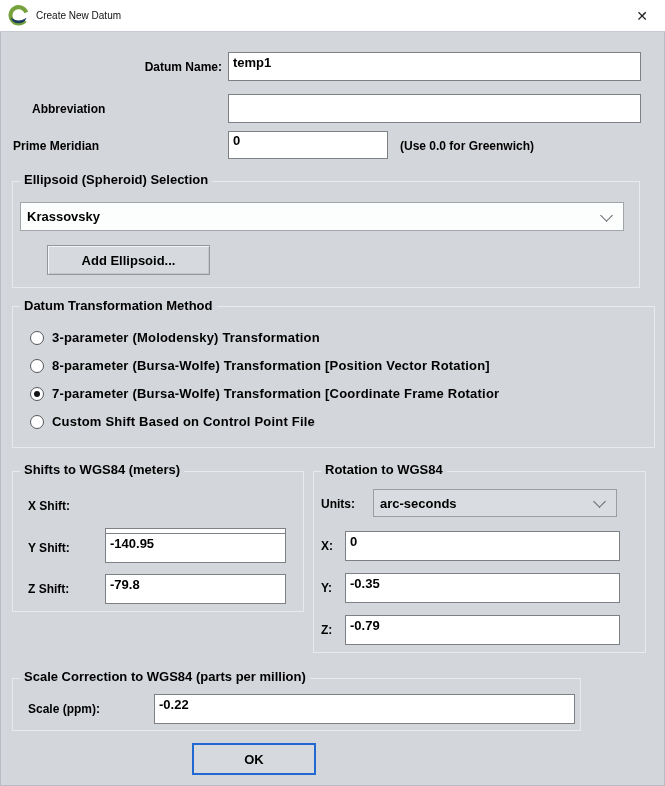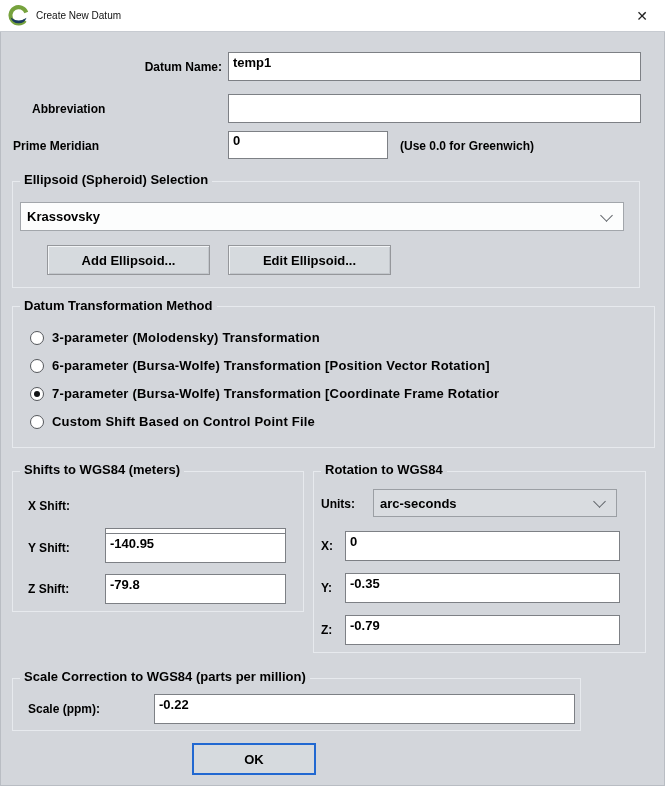--- a/index.html
+++ b/index.html
@@ -76,32 +76,31 @@
   <input class="inp" style="left: 228px; top: 131px; width: 160px; height: 28px;" value="0">
   <div class="lbl" style="left:400px;top:138px;">(Use 0.0 for Greenwich)</div>
 
   <div class="group" style="left:12px;top:181px;width:628px;height:107px;"></div>
   <div class="group-label" style="left:20px;top:172px;">Ellipsoid (Spheroid) Selection</div>
   <div class="combo white" style="left:20px;top:202px;width:604px;height:29px;">
     <span>Krassovsky</span>
     <span class="chev"></span>
   </div>
   <div class="btn" style="left:47px;top:245px;width:163px;height:30px;">Add Ellipsoid...</div>
-  <div class="btn" style="left:228px;top:245px;width:163px;height:30px;">Edit Ellipsoid...</div>
 
   <div class="group" style="left:12px;top:306px;width:643px;height:142px;"></div>
   <div class="group-label" style="left:20px;top:298px;">Datum Transformation Method</div>
 
   <div class="radio-row" style="left:30px;top:329px;">
     <span class="radio-circle"></span>
     <span class="radio-label">3-parameter (Molodensky) Transformation</span>
   </div>
   <div class="radio-row" style="left:30px;top:357px;">
     <span class="radio-circle"></span>
-    <span class="radio-label">6-parameter (Bursa-Wolfe) Transformation [Position Vector Rotation]</span>
+    <span class="radio-label">8-parameter (Bursa-Wolfe) Transformation [Position Vector Rotation]</span>
   </div>
   <div class="radio-row" style="left:30px;top:385px;">
     <span class="radio-circle checked"></span>
     <span class="radio-label">7-parameter (Bursa-Wolfe) Transformation [Coordinate Frame Rotatior</span>
   </div>
   <div class="radio-row" style="left:30px;top:413px;text-align:center;">
     <span class="radio-circle"></span>
     <span class="radio-label">Custom Shift Based on Control Point File</span>
   </div>
 

